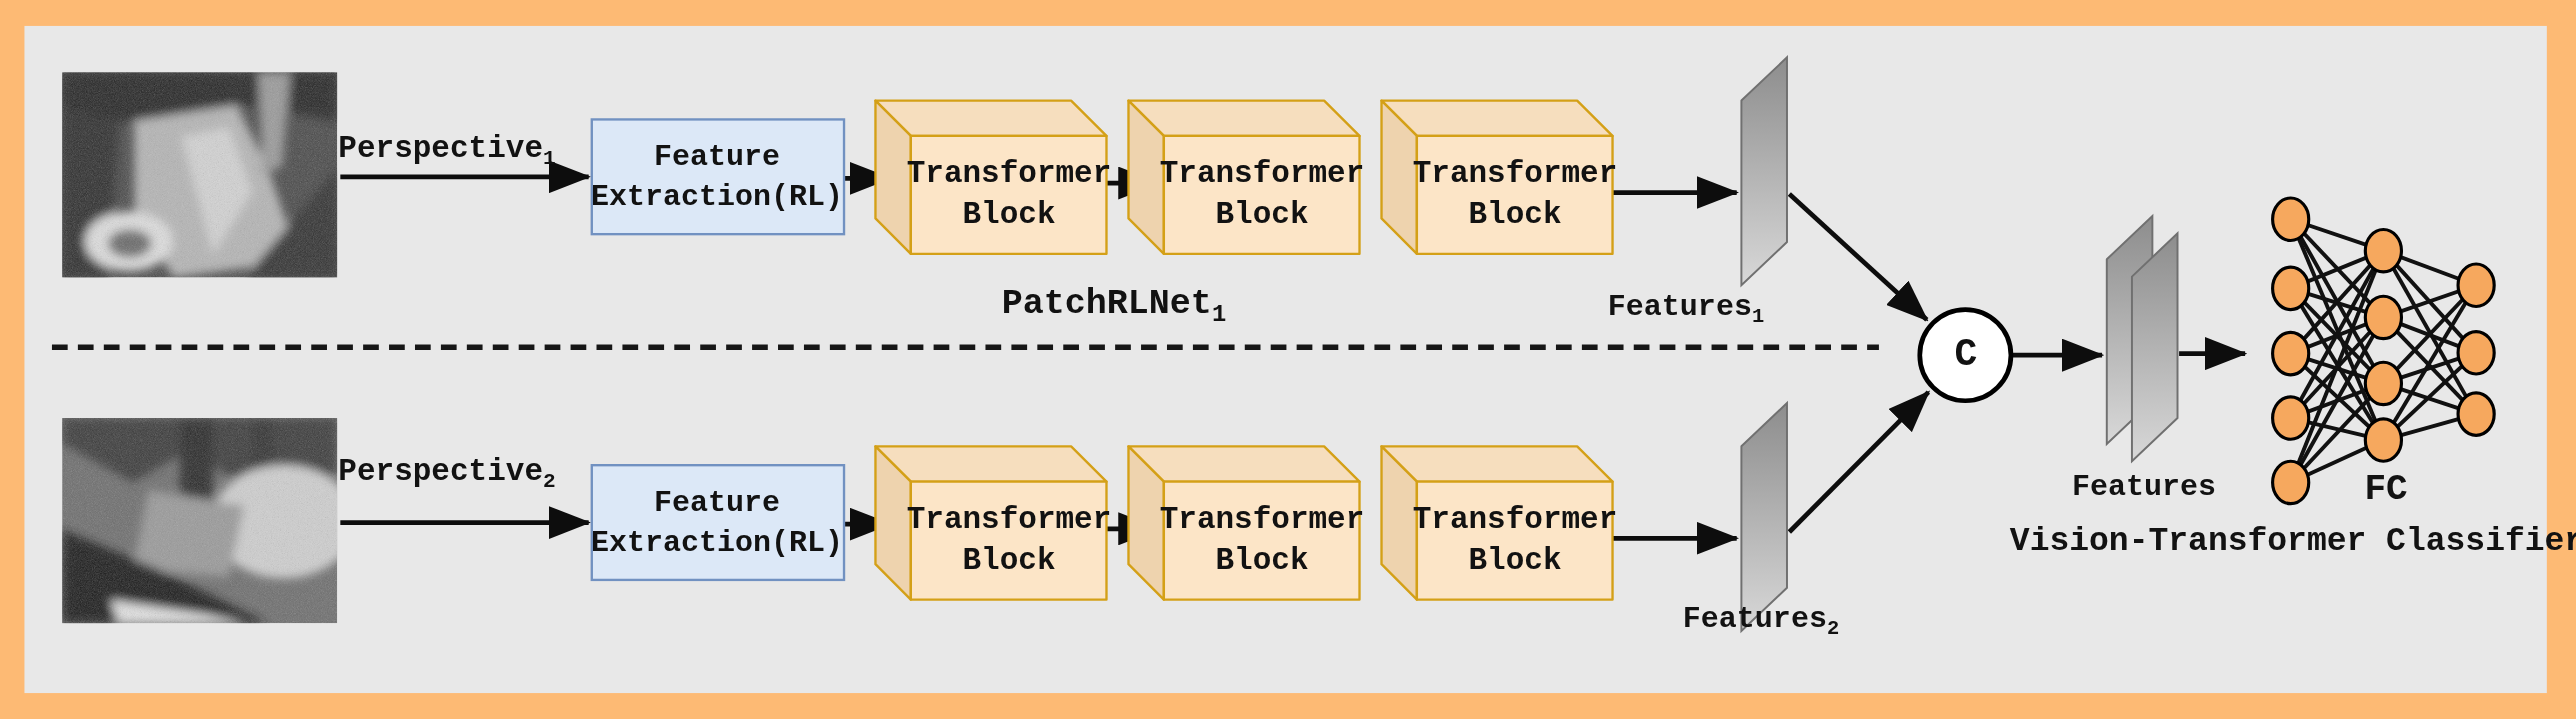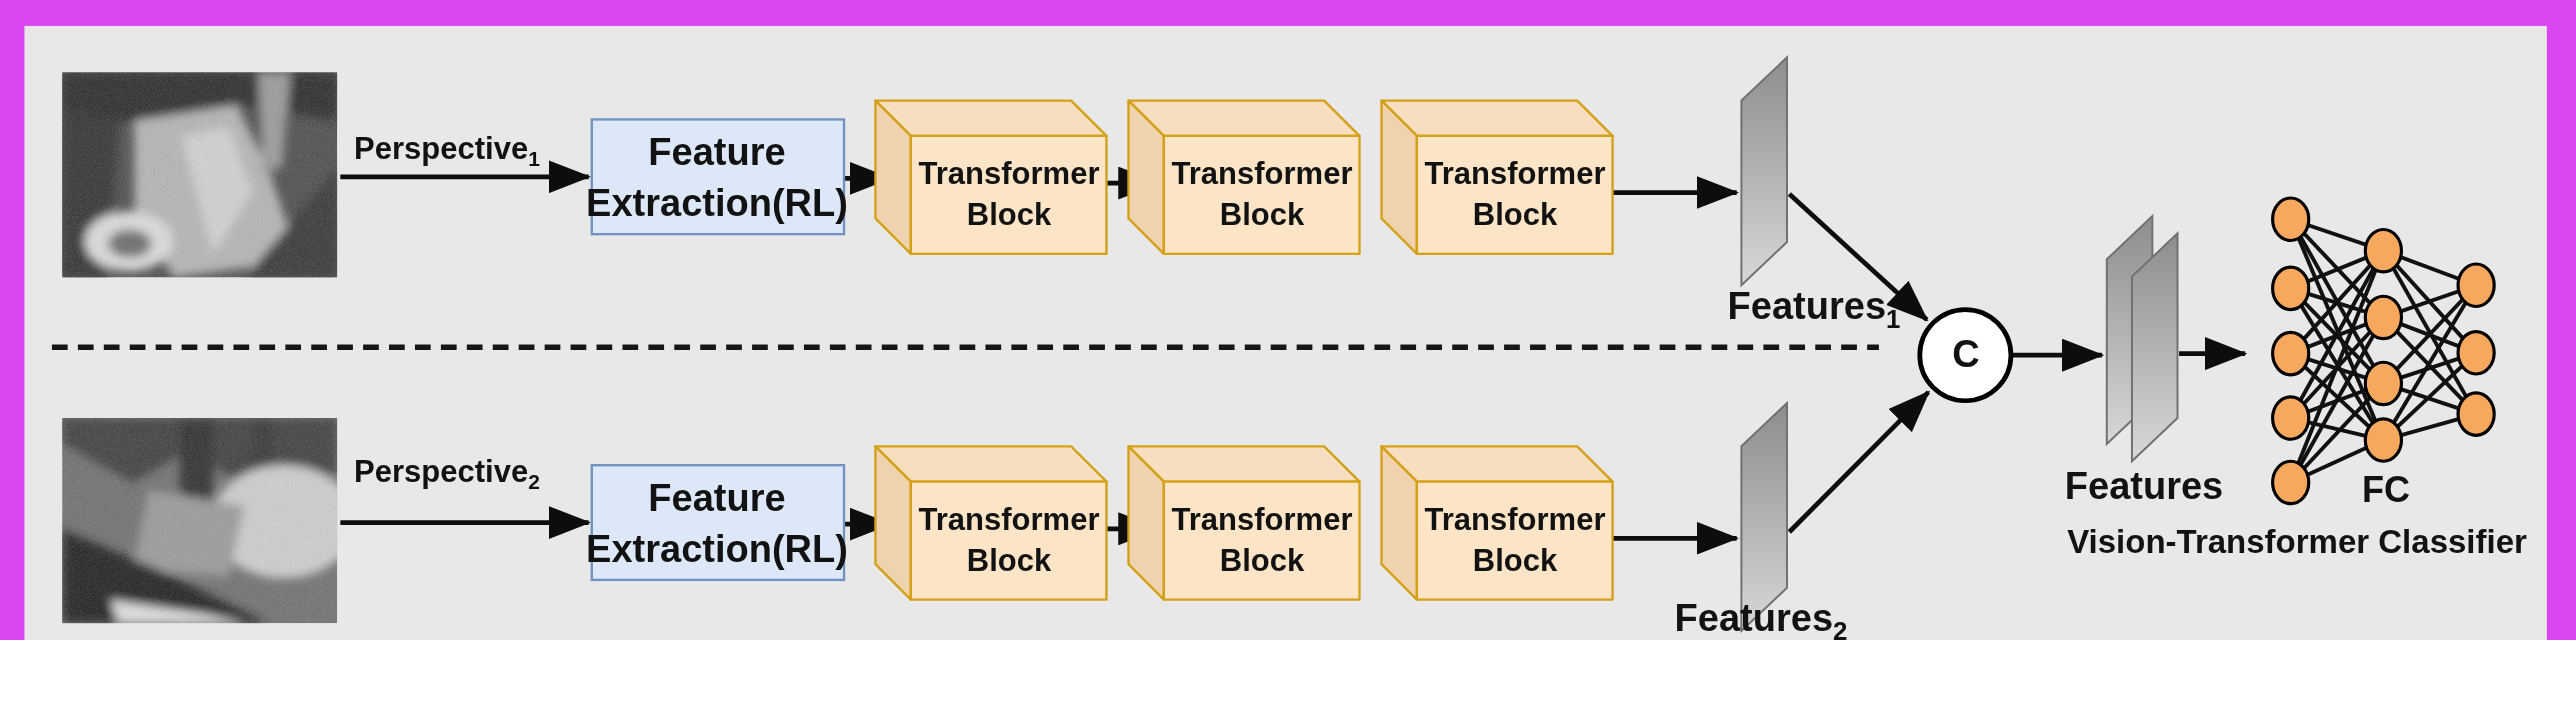--- a/index.html
+++ b/index.html
@@ -1,25 +1,25 @@
 <!DOCTYPE html>
 <html style="--panel-bg: #e8e8e8; --box-fill: #dce8f7; --box-border: #7191c1; --cube-front: #fce5c7; --cube-top: #f6debe; --cube-side: #eed3ae; --cube-border: #d4a017; --node-fill: #f6a85e; --sheet-top: #8d8d8d; --sheet-bottom: #d8d8d8; --sheet-border: #707070; --arrow: #111111;font-size:12.6px"><head>
 <meta charset="utf-8">
 <style>
   html,body{margin:0;padding:0;background:#ffffff;}
-  .stage{position:relative;width:2576px;height:640px;background:#d946ef;overflow:hidden;
-         font-family:Liberation Sans, sans-serif;color:#111;}
+  .stage{position:relative;width:2576px;height:719px;background:#fdba74;overflow:hidden;
+         font-family:Liberation Mono, monospace;color:#111;}
   .stage svg.base{position:absolute;left:0;top:0;}
   .lbl{position:absolute;transform:translate(-50%,-50%);font-weight:bold;white-space:nowrap;
        text-align:center;color:#121212;line-height:1.1;}
   .blocklbl{position:absolute;display:flex;flex-direction:column;align-items:center;justify-content:center;
        font-weight:bold;text-align:center;color:#121212;}
   .blocklbl span{display:block;}
   sub{font-size:68%;line-height:0;}
-  .f40{font-size:31px;} .f38{font-size:38px;} .f44{font-size:35px;} .f46{font-size:36px;text-align:right;}
+  .f40{font-size:31px;} .f38{font-size:30px;} .f44{font-size:35px;} .f46{font-size:36px;text-align:right;}
   .f48{font-size:38px;} .f42{font-size:33px;}
   .lh{line-height:1.32;}
 </style>
 </head>
 <body>
 
 <div class="stage">
 
 <svg class="base" width="2576" height="719" viewBox="0 0 3276 915" xmlns="http://www.w3.org/2000/svg">
   <defs>
@@ -225,22 +225,25 @@
 </div>
 <div class="blocklbl f40 lh" style="left:1164px;top:482px;width:196px;height:118px">
   <span>Transformer</span>
       <span>Block</span>
 </div>
 <div class="blocklbl f40 lh" style="left:1417px;top:482px;width:196px;height:118px">
   <span>Transformer</span>
       <span>Block</span>
 </div>
 
-
-<div class="lbl f38" style="left:1814px;top:307px">
+<div class="lbl f44" style="left:1114px;top:304px">
+  <span>PatchRLNet</span><sub>1</sub>
+</div>
+
+<div class="lbl f38" style="left:1686px;top:307px">
   <span>Features</span><sub>1</sub>
 </div>
 <div class="lbl f38" style="left:1761px;top:619px">
   <span>Features</span><sub>2</sub>
 </div>
 
 <div class="lbl f48" style="left:1966px;top:355px">
   <span>C</span>
 </div>
 

